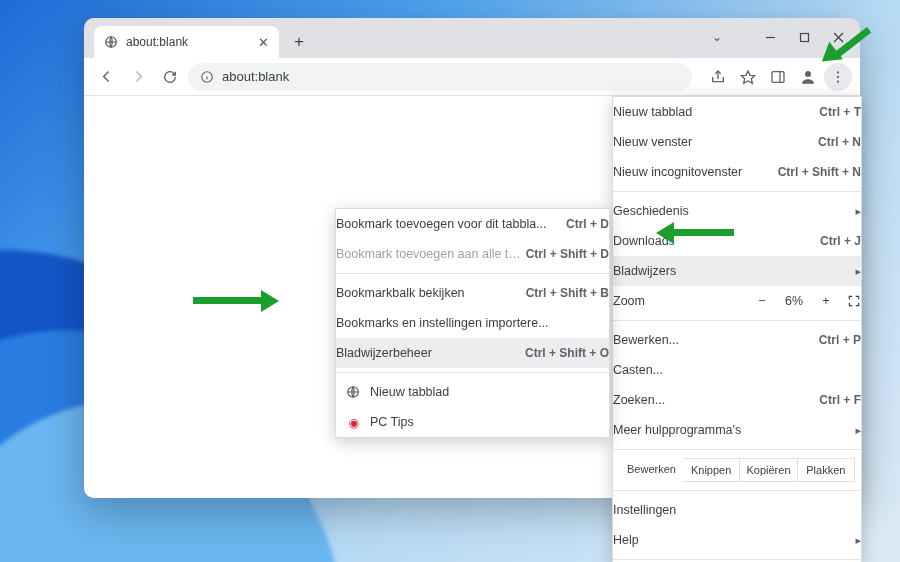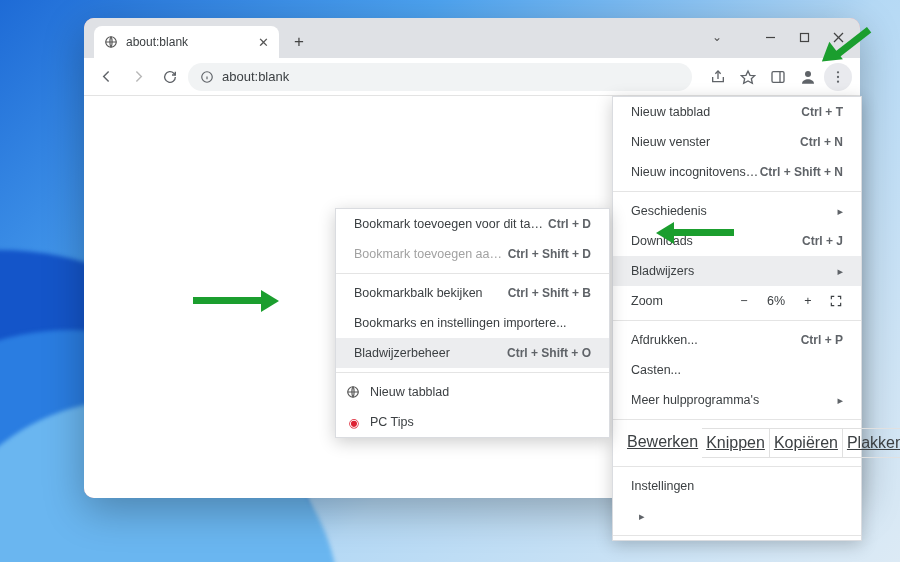--- a/index.html
+++ b/index.html
@@ -59,32 +59,32 @@
   .viewport { flex:1; background:#fff; border-radius:0 0 10px 10px; }
 
   .menu {
     position:absolute; background:#fff; border:1px solid #dadce0;
     box-shadow: 0 4px 16px rgba(0,0,0,.2);
     font-size:12.5px; color:#3c4043;
   }
   .main-menu   { right:-2px; top:78px; width:250px; }
   .sub-menu    { right:250px; top:190px; width:275px; }
 
-  .mrow { height:30px; display:flex; align-items:center; padding:0 18px; cursor:pointer; position:relative;}
+  .mrow { height:30px; display:flex; align-items:center; padding:0 0; cursor:pointer; position:relative;}
   .mrow:hover, .mrow.hover { background:#ecedef; }
   .mlabel { flex:1; white-space:nowrap; overflow:hidden; text-overflow:ellipsis; }
   .shortcut { color:#5f6368; font-size:12px;font-weight:bold; }
   .chev-r { color:#5f6368; font-size:11px; margin-left:8px;}
   .sep { height:1px; background:#e4e4e4; margin:4px 0; }
   .mrow.disabled { color:#a2a2a2; }
   .zoomrow .zbtn { width:22px; text-align:center; color:#3c4043; cursor:pointer;}
   .zoomrow .pct { width:42px; text-align:center; }
   .zoomrow .full { margin-left:10px; color:#3c4043; }
   .editrow { display:flex; gap:0; padding:4px 6px; }
-  .editrow .seg { flex:1; text-align:center; border:1px solid #e0e0e0; padding:5px 4px; font-size:16px; cursor:pointer;text-decoration:underline;}
+  .editrow .seg { flex:1; text-align:center; border:1px solid #e0e0e0; padding:5px 4px; font-size:11px; cursor:pointer;}
   .editrow .seg + .seg { border-left:none; }
   .editrow .first { flex:0 0 64px; border:none; text-align:left; padding-left:8px; color:#3c4043;}
 
   .sub-menu .mrow.icon { padding-left:10px; gap:8px;}
   .sub-menu .ico { width:16px; text-align:center; color:#555; }
 
   
   .arrow { position:absolute; pointer-events:none; }
   .arrow-line { position:absolute; background:#1b9e2e; height:7px; }
   .arrow-head {
@@ -234,42 +234,47 @@
       <span class="pct">6%</span>
       <span class="zbtn">+</span>
       <span class="full">
         <svg width="14" height="14" viewBox="0 0 24 24" fill="none" stroke="currentColor" stroke-width="2">
             <path d="M4 9V4h5M20 9V4h-5M4 15v5h5M20 15v5h-5"></path>
           </svg>
       </span>
     </div>
     <div class="sep"></div>
     <div class="mrow">
-      <span class="mlabel">Afdrukken...</span>
+      <span class="mlabel">Bewerken...</span>
       <span class="shortcut">Ctrl + P</span>
     </div>
     <div class="mrow">
       <span class="mlabel">Casten...</span>
+    </div>
+    <div class="mrow">
+      <span class="mlabel">Zoeken...</span>
+      <span class="shortcut">Ctrl + F</span>
     </div>
     <div class="mrow">
       <span class="mlabel">Meer hulpprogramma's</span>
       <span class="chev-r">▸</span>
     </div>
     <div class="sep"></div>
     <div class="editrow">
       <div class="seg first">Bewerken</div>
       <div class="seg">Knippen</div>
       <div class="seg">Kopiëren</div>
       <div class="seg">Plakken</div>
     </div>
     <div class="sep"></div>
     <div class="mrow">
       <span class="mlabel">Instellingen</span>
     </div>
     <div class="mrow">
+      <span class="mlabel">Help</span>
       <span class="chev-r">▸</span>
     </div>
     <div class="sep"></div>
 
   </div>
 
   <div class="menu sub-menu">
     <div class="mrow">
       <span class="mlabel">Bookmark toevoegen voor dit tabbla...</span>
       <span class="shortcut">Ctrl + D</span>

